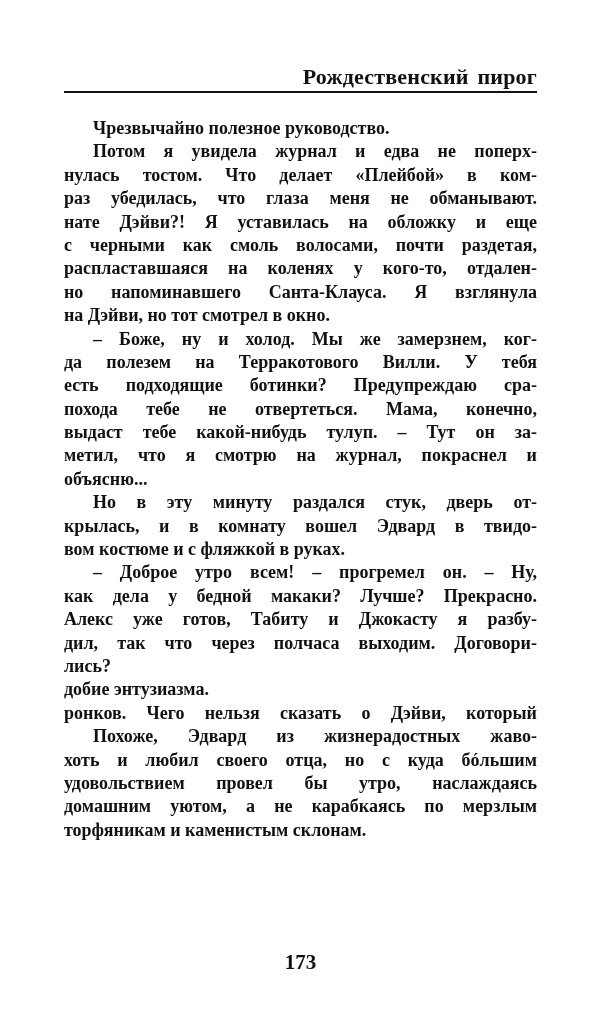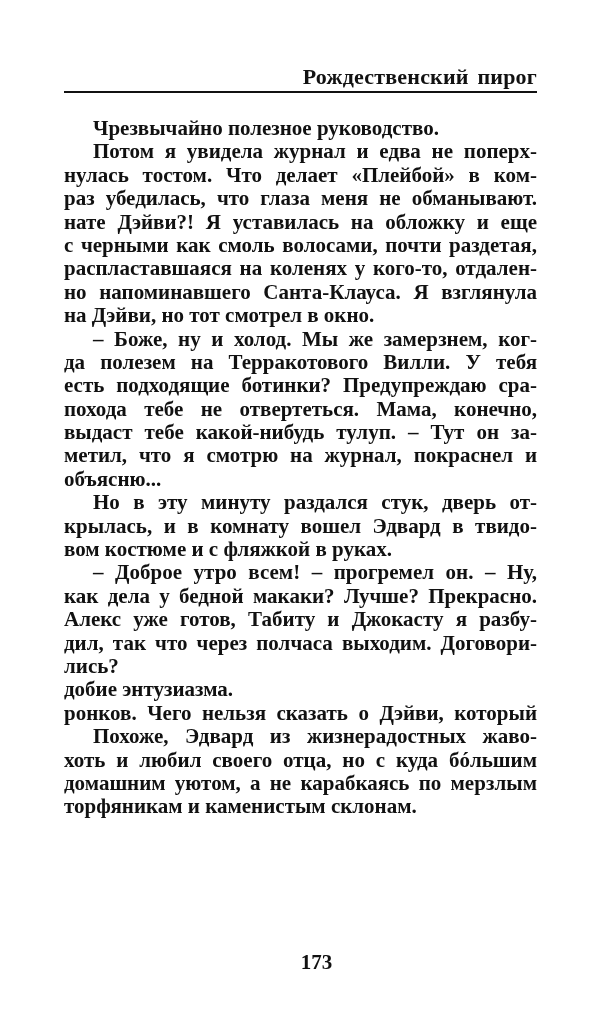--- a/index.html
+++ b/index.html
@@ -13,30 +13,30 @@
       position: absolute; top: 64px; left: 0; width: 473px;
       text-align: right; font-size: 22px; font-weight: bold;
       letter-spacing: 0.2px; word-spacing: 3px;
     }
     .rule {
       position: absolute; top: 91px; left: 0; width: 473px; height: 0;
       border-top: 2px solid #111111;
     }
     .body-text {
       position: absolute; top: 117px; left: 0; width: 473px;
-      font-size: 21px; line-height: 23.4px; font-weight: bold;
+      font-size: 18px; line-height: 23.4px; font-weight: bold;
     }
     .line {
       display: block; white-space: nowrap; text-align: justify;
       text-align-last: justify; height: 23.4px; overflow: visible;
     }
     .line.last { text-align-last: left; }
     .line.indent { padding-left: 29px; }
     .folio {
-      position: absolute; top: 950px; left: 16px; width: 473px;
+      position: absolute; top: 950px; left: 0; width: 473px;
       text-align: center; font-size: 21px; font-weight: bold;
     }
   </style>
 </head>
 <body>
 
 <div class="page">
   <div class="running-head">Рождественский пирог</div>
   <div class="rule"></div>
   <div class="body-text" id="body-text">
@@ -61,17 +61,18 @@
       <span class="line last">вом костюме и с фляжкой в руках.</span>
       <span class="line indent">– Доброе утро всем! – прогремел он. – Ну,</span>
       <span class="line">как дела у бедной макаки? Лучше? Прекрасно.</span>
       <span class="line">Алекс уже готов, Табиту и Джокасту я разбу-</span>
       <span class="line">дил, так что через полчаса выходим. Договори-</span>
       <span class="line last">лись?</span>
       <span class="line last">добие энтузиазма.</span>
       <span class="line">ронков. Чего нельзя сказать о Дэйви, который</span>
       <span class="line indent">Похоже, Эдвард из жизнерадостных жаво-</span>
       <span class="line">хоть и любил своего отца, но с куда бóльшим</span>
+      <span class="line">удовольствием провел бы утро, наслаждаясь</span>
       <span class="line">домашним уютом, а не карабкаясь по мерзлым</span>
       <span class="line last">торфяникам и каменистым склонам.</span>
     </div>
   <div class="folio">173</div>
 </div>
 
 </body></html>

